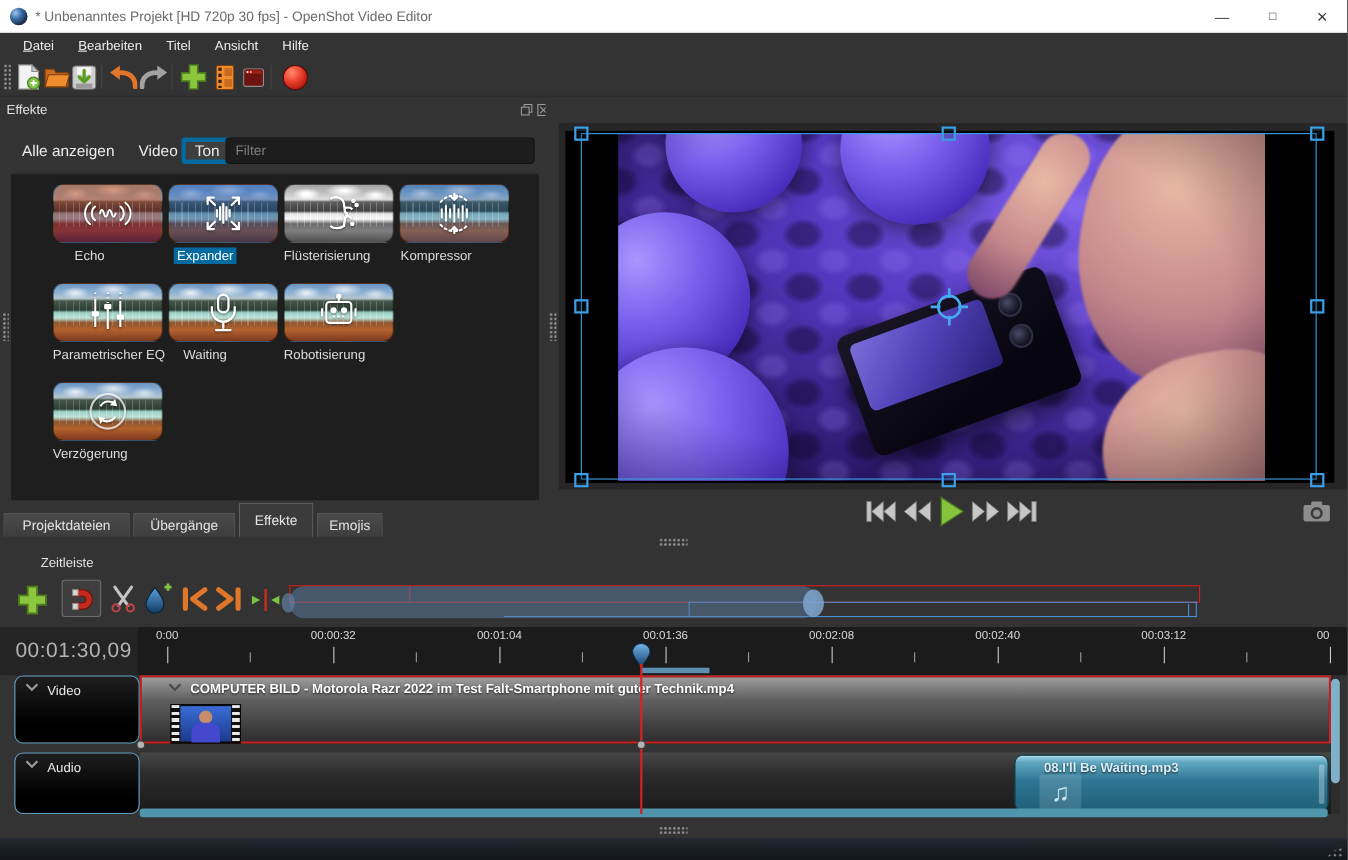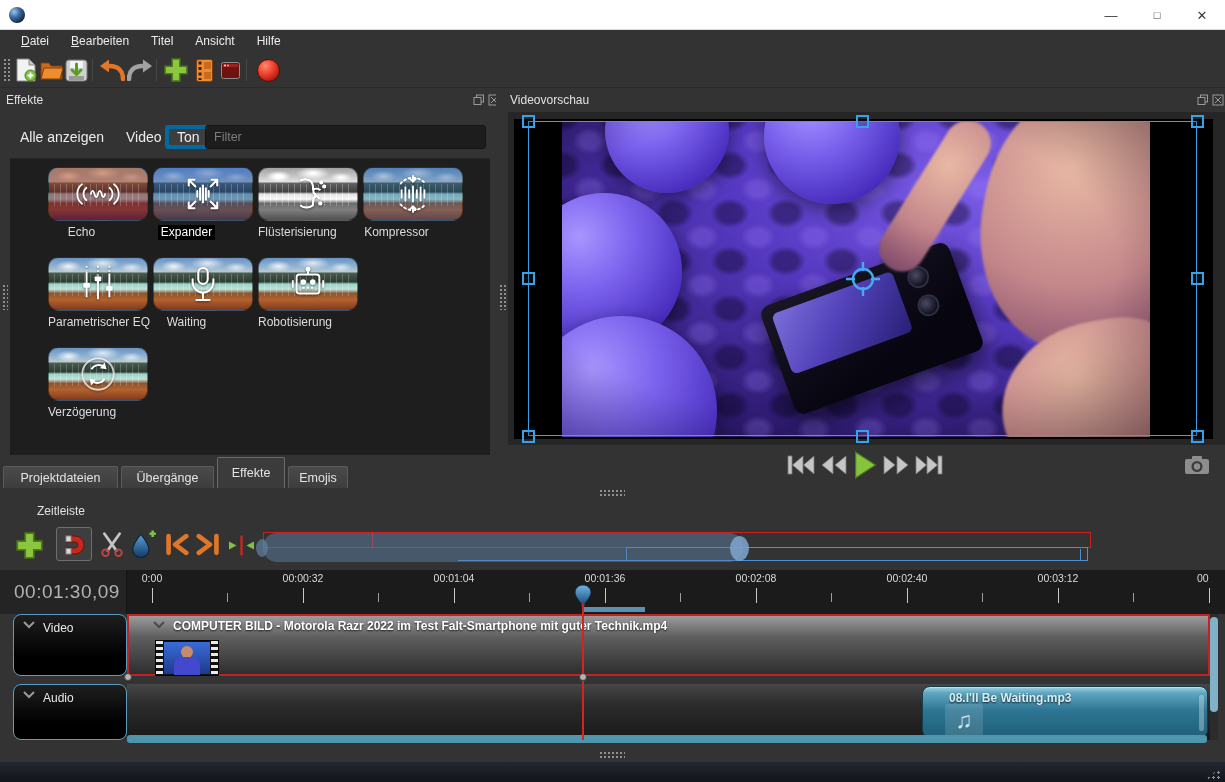--- a/index.html
+++ b/index.html
@@ -43,21 +43,21 @@
   .thumb::before{content:"";position:absolute;inset:0;}
   .thumb::after{content:"";position:absolute;left:5%;right:5%;top:30%;bottom:26%;opacity:.5;
       background:repeating-linear-gradient(90deg,rgba(255,255,255,.4) 0 1px,transparent 1px 6px);}
   .t-echo::before{background:linear-gradient(180deg,rgba(216,98,26,.55) 0%,rgba(130,24,40,.5) 55%,rgba(74,16,74,.62) 100%);}
   .t-expander::before{background:linear-gradient(180deg,rgba(52,102,190,.48),rgba(22,52,112,.5));}
   .t-komp::before{background:rgba(40,94,160,.34);}
   .t-gray{filter:grayscale(1) brightness(1.14);}
   .fx-ico{position:absolute;inset:0;display:flex;align-items:center;justify-content:center;z-index:2;
       filter:drop-shadow(0 1px 1px rgba(0,0,0,.5));}
   .fx-label{display:inline-block;margin-top:4px;font-size:12px;color:#dcdcdc;line-height:15px;white-space:nowrap;}
-  .fx-label.sel{background:#000000;color:#fff;padding:0 3px;}
+  .fx-label.sel{background:#0369a1;color:#fff;padding:0 3px;}
   
   .ttab{position:absolute;display:flex;align-items:center;justify-content:center;font-size:12.5px;color:#e4e4e4;
      background:linear-gradient(#4a4a4a,#3d3d3d);border:1px solid #5a5a5a;border-bottom:none;border-radius:2px 2px 0 0;height:22px;top:466px;}
   .ttab.active{background:#3b3b3b;border-color:#6a6a6a;height:31px;top:457px;z-index:2;}
   
   .stage{left:508px;top:112px;width:717px;height:333px;background:#262626;}
   .frame{position:absolute;left:6px;top:7px;width:699px;height:320px;background:#000;overflow:hidden;}
   .vart{position:absolute;left:48px;top:2px;width:588px;height:316px;overflow:hidden;
      background:
        radial-gradient(120% 120% at 70% 20%, #7b5ce8 0%, #5538c0 35%, #2d1a6e 70%, #150a38 100%);}
@@ -91,20 +91,21 @@
   .phdot{position:absolute;width:8px;height:8px;border-radius:50%;background:#b4b4b4;border:1px solid #3f3f3f;z-index:14;}
 </style>
 </head>
 <body>
 
 <div class="w">
 
   <div class="abs titlebar">
     <div class="abs" style="left:9px;top:7px;width:16px;height:16px;border-radius:50%;
          background:radial-gradient(circle at 32% 30%, #9fc4e8 0%, #3a6ea8 35%, #16263c 75%, #0a1020 100%);"></div>
+    <span class="abs title-text">* Unbenanntes Projekt [HD 720p 30 fps] - OpenShot Video Editor</span>
     <div class="abs winbtn" style="left:1088px;">—</div>
     <div class="abs winbtn" style="left:1134px;font-size:11px;">□</div>
     <div class="abs winbtn" style="left:1179px;">✕</div>
   </div>
 
   <div class="abs menubar" id="menubar">
       <div class="menu-item"><u>D</u>atei</div>
       <div class="menu-item"><u>B</u>earbeiten</div>
       <div class="menu-item">Titel</div>
       <div class="menu-item">Ansicht</div>
@@ -305,35 +306,20 @@
     <div class="grip-v" style="position:absolute;left:3px;top:196px;width:7px;height:26px;"></div>
   </div>
 
   <div class="abs" style="left:0;top:455px;width:1225px;height:45px;background:#333;"></div>
   <div class="ttab" style="left:3px;width:115px;">Projektdateien</div>
   <div class="ttab" style="left:121px;width:93px;">Übergänge</div>
   <div class="ttab active" style="left:217px;width:68px;">Effekte</div>
   <div class="ttab" style="left:288px;width:60px;">Emojis</div>
   <div class="abs grip-h" style="left:599px;top:489px;width:26px;height:8px;"></div>
 
-  <div class="abs" style="left:508px;top:88px;width:717px;height:24px;background:#333;">
-    <span class="abs panel-title" style="left:2px;top:5px;">Videovorschau</span>
-    <div class="abs pico" style="left:688px;top:5px;">
-      <svg width="12" height="12" viewBox="0 0 12 12" fill="none" stroke="#9a9a9a">
-          <rect x="3.5" y="1" width="7" height="7"></rect>
-          <rect x="1" y="3.5" width="7" height="7" fill="#333"></rect>
-        </svg>
-    </div>
-    <div class="abs pico" style="left:703px;top:5px;">
-      <svg width="12" height="12" viewBox="0 0 12 12" fill="none" stroke="#9a9a9a">
-          <rect x="1" y="1" width="10" height="10"></rect>
-          <path d="M3 3l6 6M9 3l-6 6"></path>
-        </svg>
-    </div>
-  </div>
 
   <div class="abs stage">
     <div class="frame">
       <div class="vart">
         <div class="foam"></div>
         <div class="balloon" style="left:43px;top:-52px;width:124px;height:124px;"></div>
         <div class="balloon" style="left:202px;top:-53px;width:136px;height:136px;"></div>
         <div class="balloon" style="left:-36px;top:72px;width:156px;height:156px;"></div>
         <div class="balloon" style="left:-35px;top:195px;width:190px;height:190px;"></div>
 

